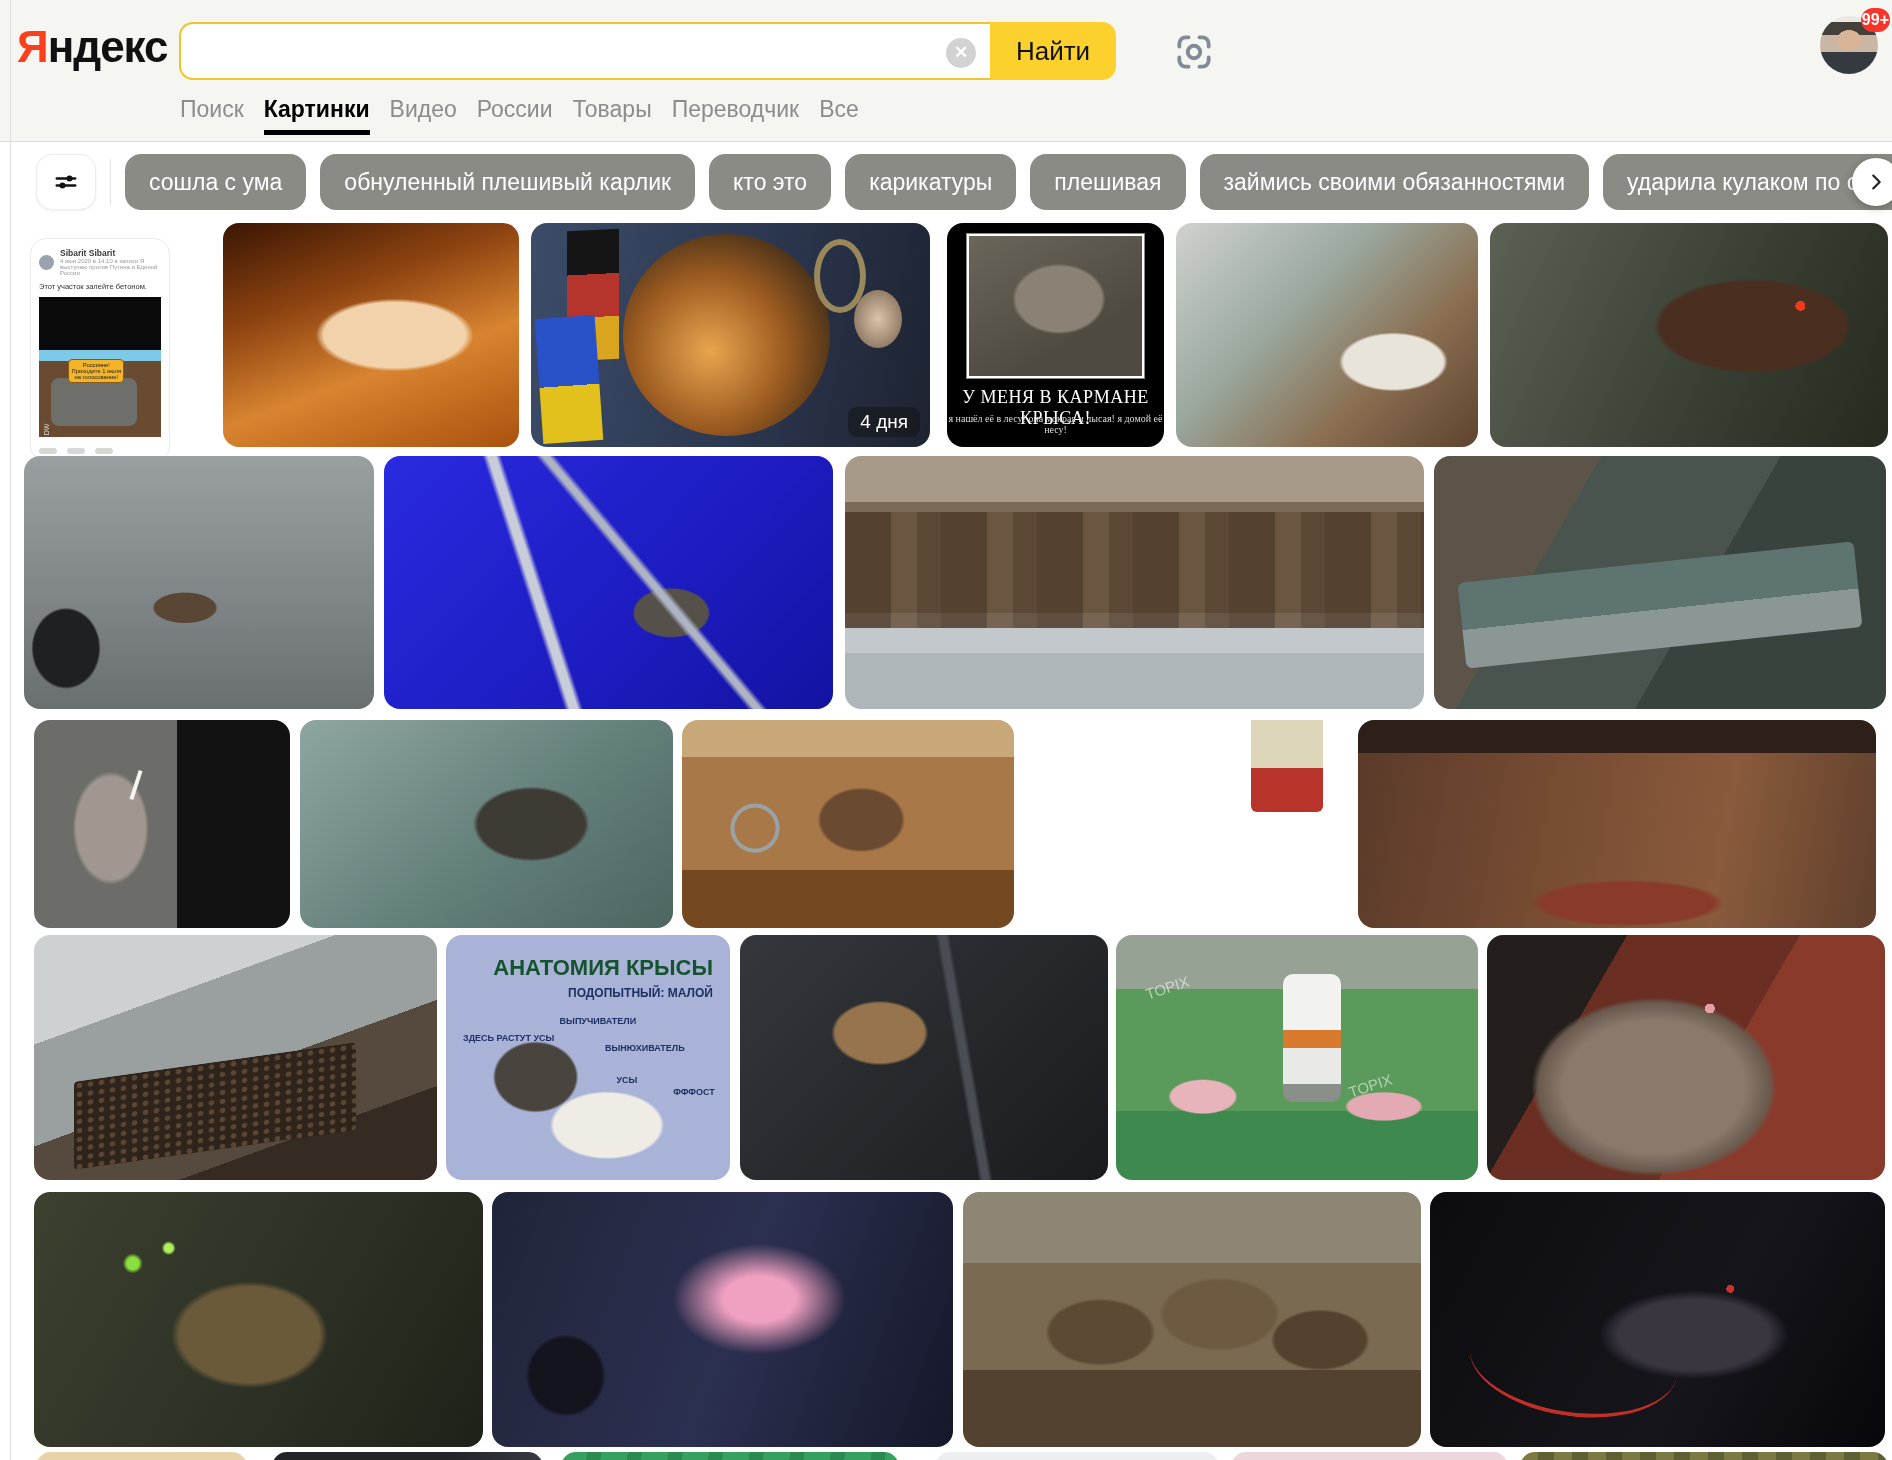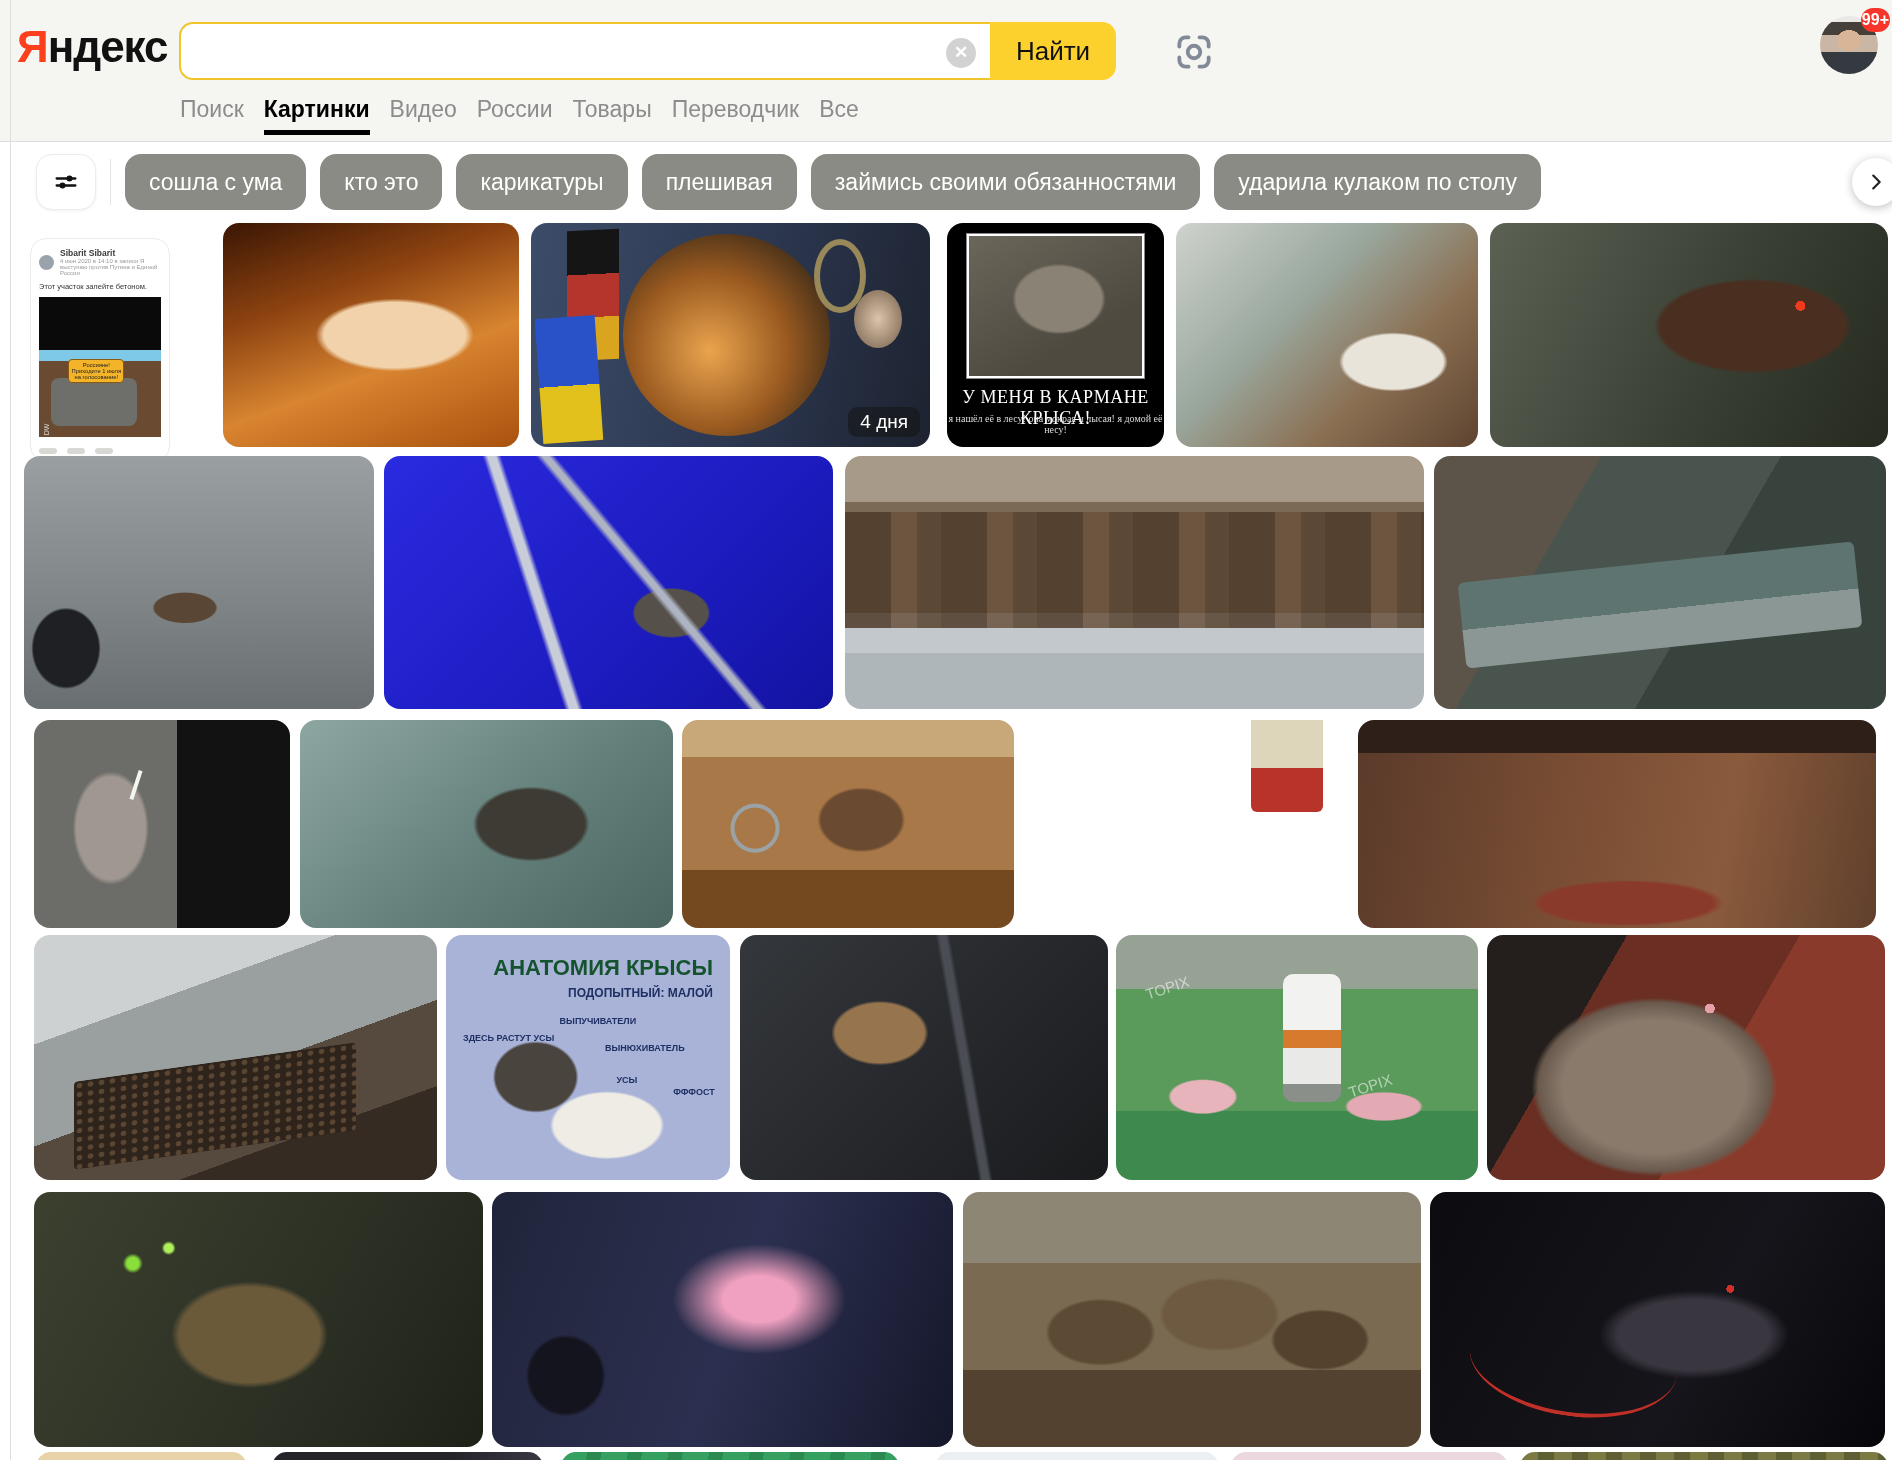--- a/index.html
+++ b/index.html
@@ -245,20 +245,21 @@
   <div class="filter-btn">
     <svg width="28" height="28" viewBox="0 0 24 24">
       <line x1="4" y1="9" x2="20" y2="9" stroke="#111" stroke-width="2" stroke-linecap="round"></line>
       <circle cx="15" cy="9" r="2.6" fill="#111"></circle>
       <line x1="4" y1="15" x2="20" y2="15" stroke="#111" stroke-width="2" stroke-linecap="round"></line>
       <circle cx="9" cy="15" r="2.6" fill="#111"></circle>
     </svg>
   </div>
   <div class="filter-divider"></div>
   <div class="chip">сошла с ума</div>
+  <div class="chip">обнуленный плешивый карлик</div>
   <div class="chip">кто это</div>
   <div class="chip">карикатуры</div>
   <div class="chip">плешивая</div>
   <div class="chip">займись своими обязанностями</div>
   <div class="chip">ударила кулаком по столу</div>
 </div>
 <div class="chips-next">
   <svg width="22" height="22" viewBox="0 0 24 24">
     <polyline points="9,5 16,12 9,19"></polyline>
   </svg>

